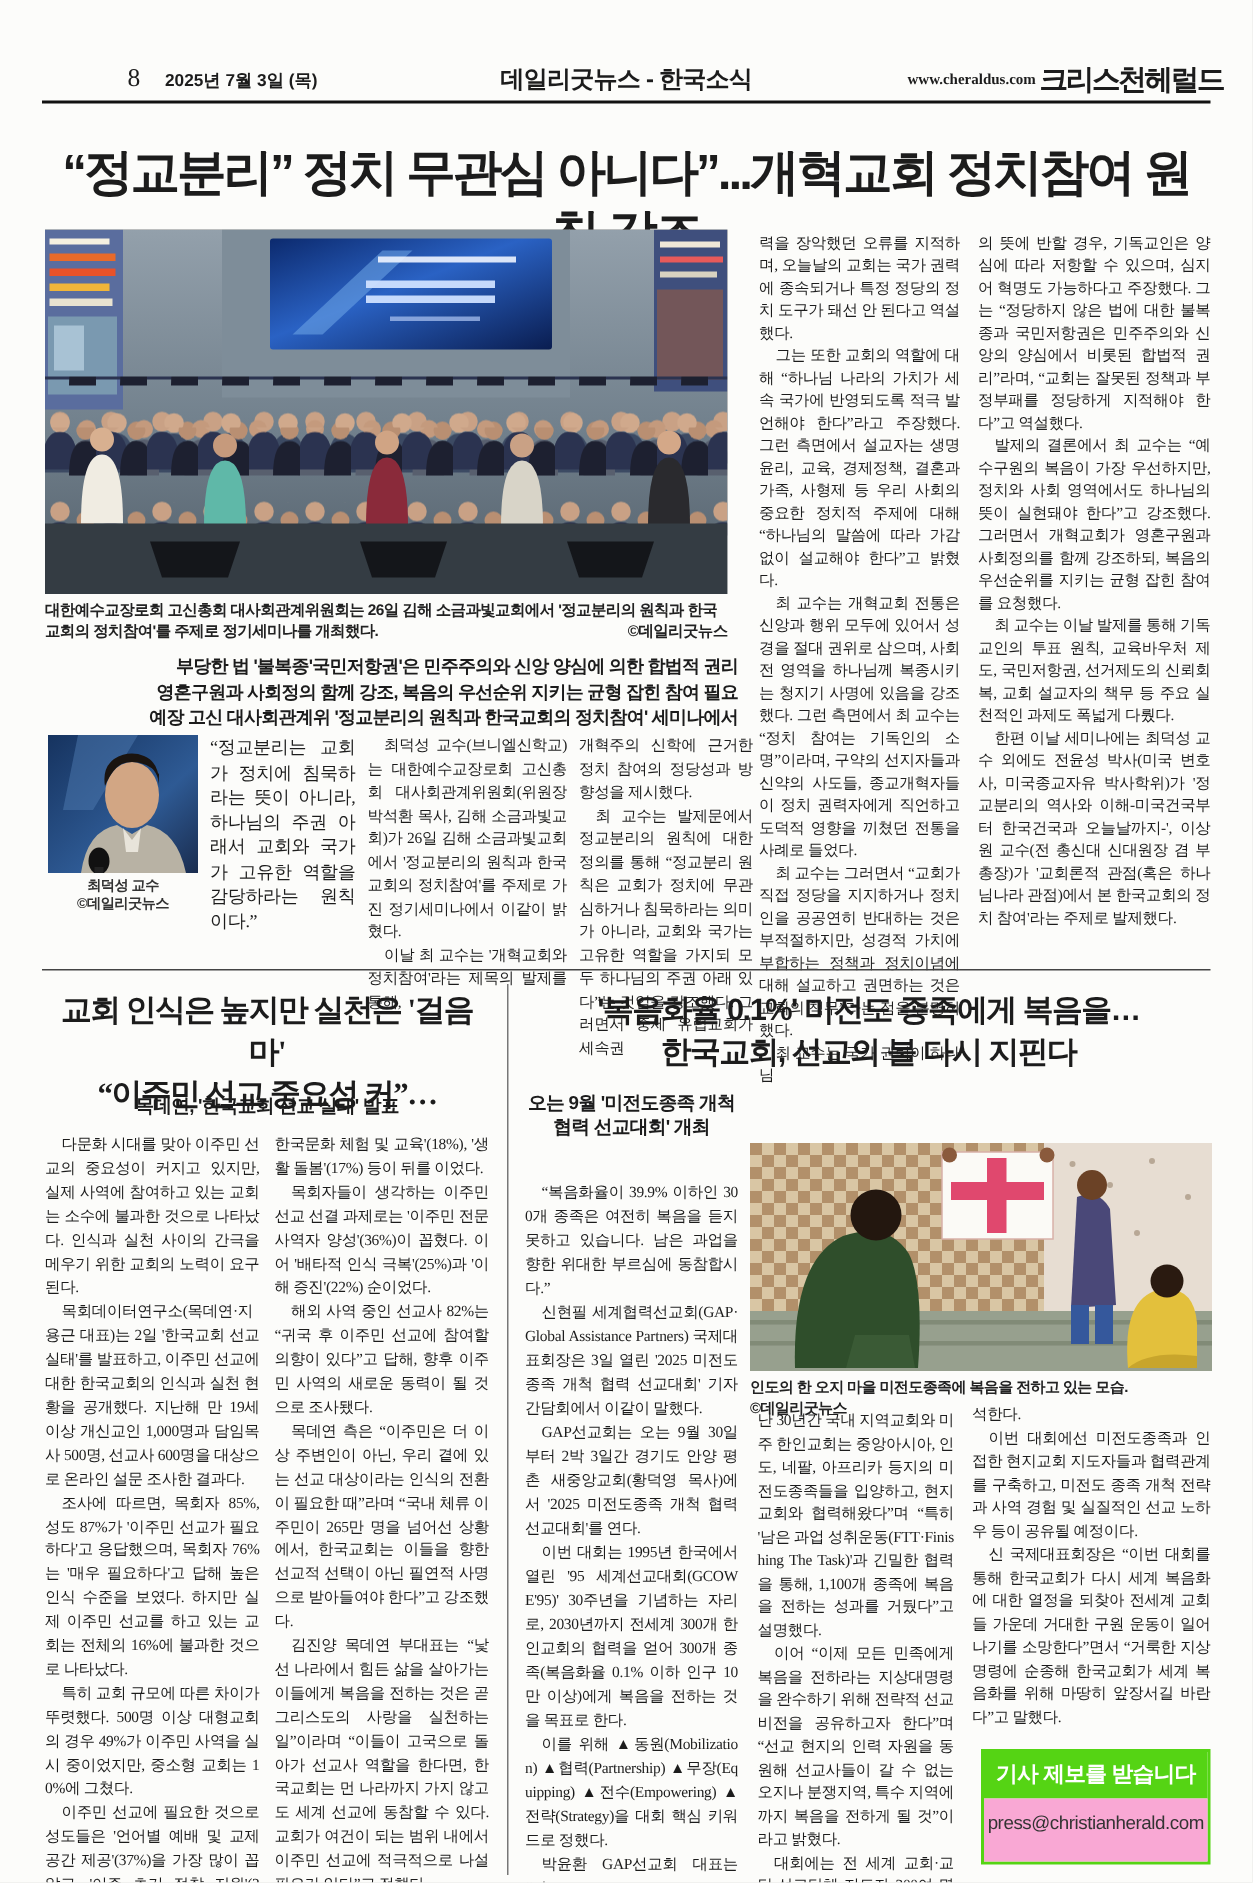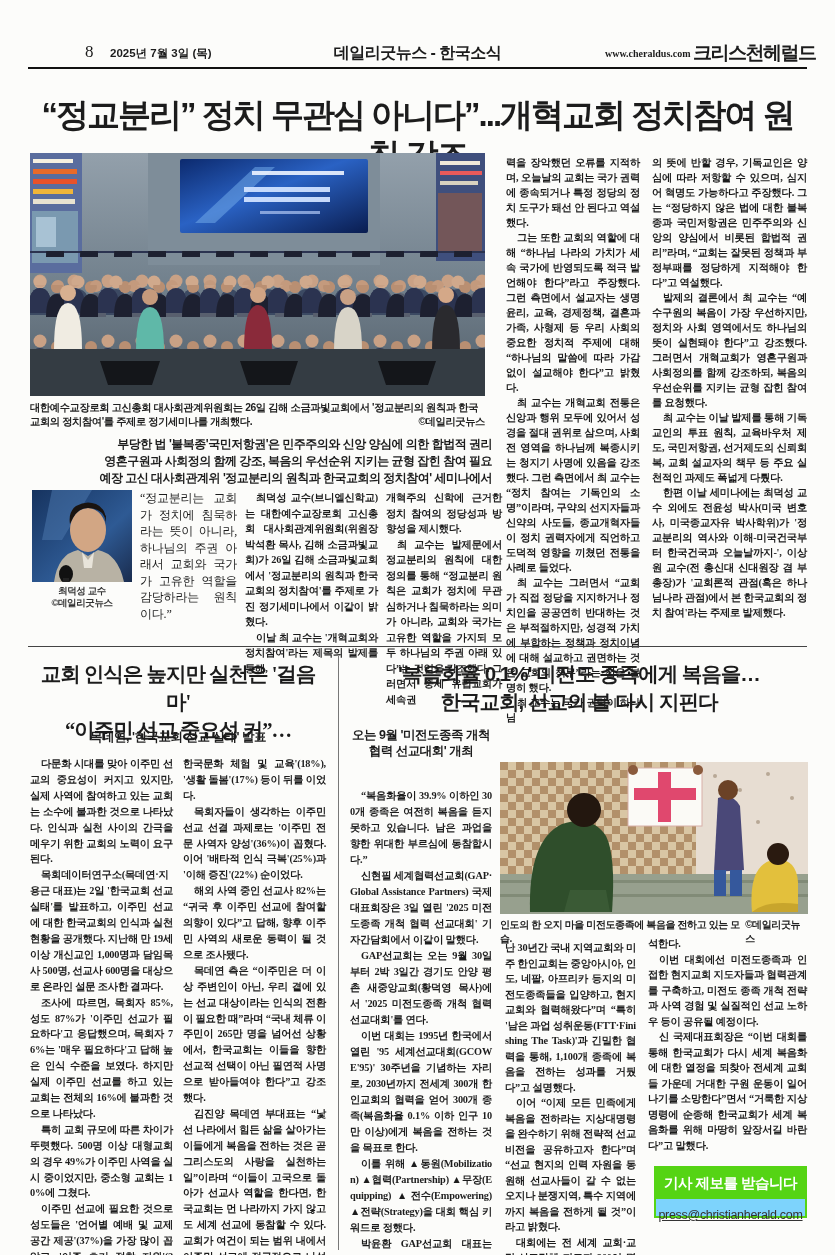--- a/index.html
+++ b/index.html
@@ -23,49 +23,49 @@
                   text-align:right; line-height:17px; letter-spacing:-0.5px; }
   .b-headline-serif { font-family:"Liberation Serif", serif; font-weight:bold; font-size:20.5px;
                       text-align:center; line-height:28px; letter-spacing:-1px; }
   .b-headline-sans { font-family:"Liberation Sans", sans-serif; font-weight:800; font-size:20.5px;
                      text-align:center; line-height:28px; letter-spacing:-1px; }
   .b-subhead { font-family:"Liberation Sans", sans-serif; font-weight:bold; font-size:12.5px;
                text-align:center; line-height:16px; letter-spacing:-0.5px; }
 
   
   .bcol p { font-size:10.3px; line-height:15.5px; text-align:justify; word-break:break-all;
-            text-indent:11px; letter-spacing:-0.2px;font-weight:bold; }
+            text-indent:11px; letter-spacing:-0.2px; }
   .bcol p.cont { text-indent:0; }
   .lh16 p { line-height:15.9px; }
 
   
   .caption { font-family:"Liberation Sans", sans-serif; font-weight:bold; font-size:10.3px;
              line-height:14px; color:#222; letter-spacing:-0.4px; position:relative; }
   .caption .credit { position:absolute; right:0; bottom:0; background:#fcfcfa; padding-left:8px; }
   .capflex { display:flex; justify-content:space-between; font-family:"Liberation Sans", sans-serif;
-             font-weight:bold; font-size:10px; letter-spacing:-0.4px; color:#222; }
+             font-weight:bold; font-size:10px; letter-spacing:-0.4px; color:#222;flex-direction:column; }
 
   
   .lowblock { display:flex; gap:8px; }
   .sub1 { width:205px; font-size:12px; line-height:16.5px; }
   .inset { float:left; width:100px; margin-right:8px; text-align:center; }
   .inset .icap { font-family:"Liberation Sans", sans-serif; font-weight:bold; font-size:9.5px;
                  line-height:12px; color:#333; letter-spacing:-0.4px; margin-top:3px; }
   .quote { text-align:justify; word-break:break-all; letter-spacing:-0.2px; }
   .sub2 { width:133px; } .sub3 { width:116px; }
 
   .vdiv { background:#777; width:1px; }
   .hdiv { background:#444; height:1px; }
 
   
   .tipbox { border:2px solid; }
   .tiptitle { height:31px; line-height:31px; text-align:center; color:#fff;
               font-family:"Liberation Sans", sans-serif; font-weight:bold; font-size:14.5px; letter-spacing:-0.5px; }
-  .tipemail { height:17px; line-height:33px; text-align:center; background:#7dd3fc; color:#333;
-              font-family:"Liberation Sans", sans-serif; font-size:12.5px; letter-spacing:-0.3px;text-decoration:underline; }
+  .tipemail { height:42px; line-height:33px; text-align:center; background:#f9a8d4; color:#333;
+              font-family:"Liberation Sans", sans-serif; font-size:12.5px; letter-spacing:-0.3px; }
 
   .photo-frame { overflow:hidden; background:#888; }
   svg { display:block; }
 </style>
 </head>
 <body>
 
 <div class="page">
 
   <span class="abs pagenum" style="left:85px; top:42px;">8</span>

